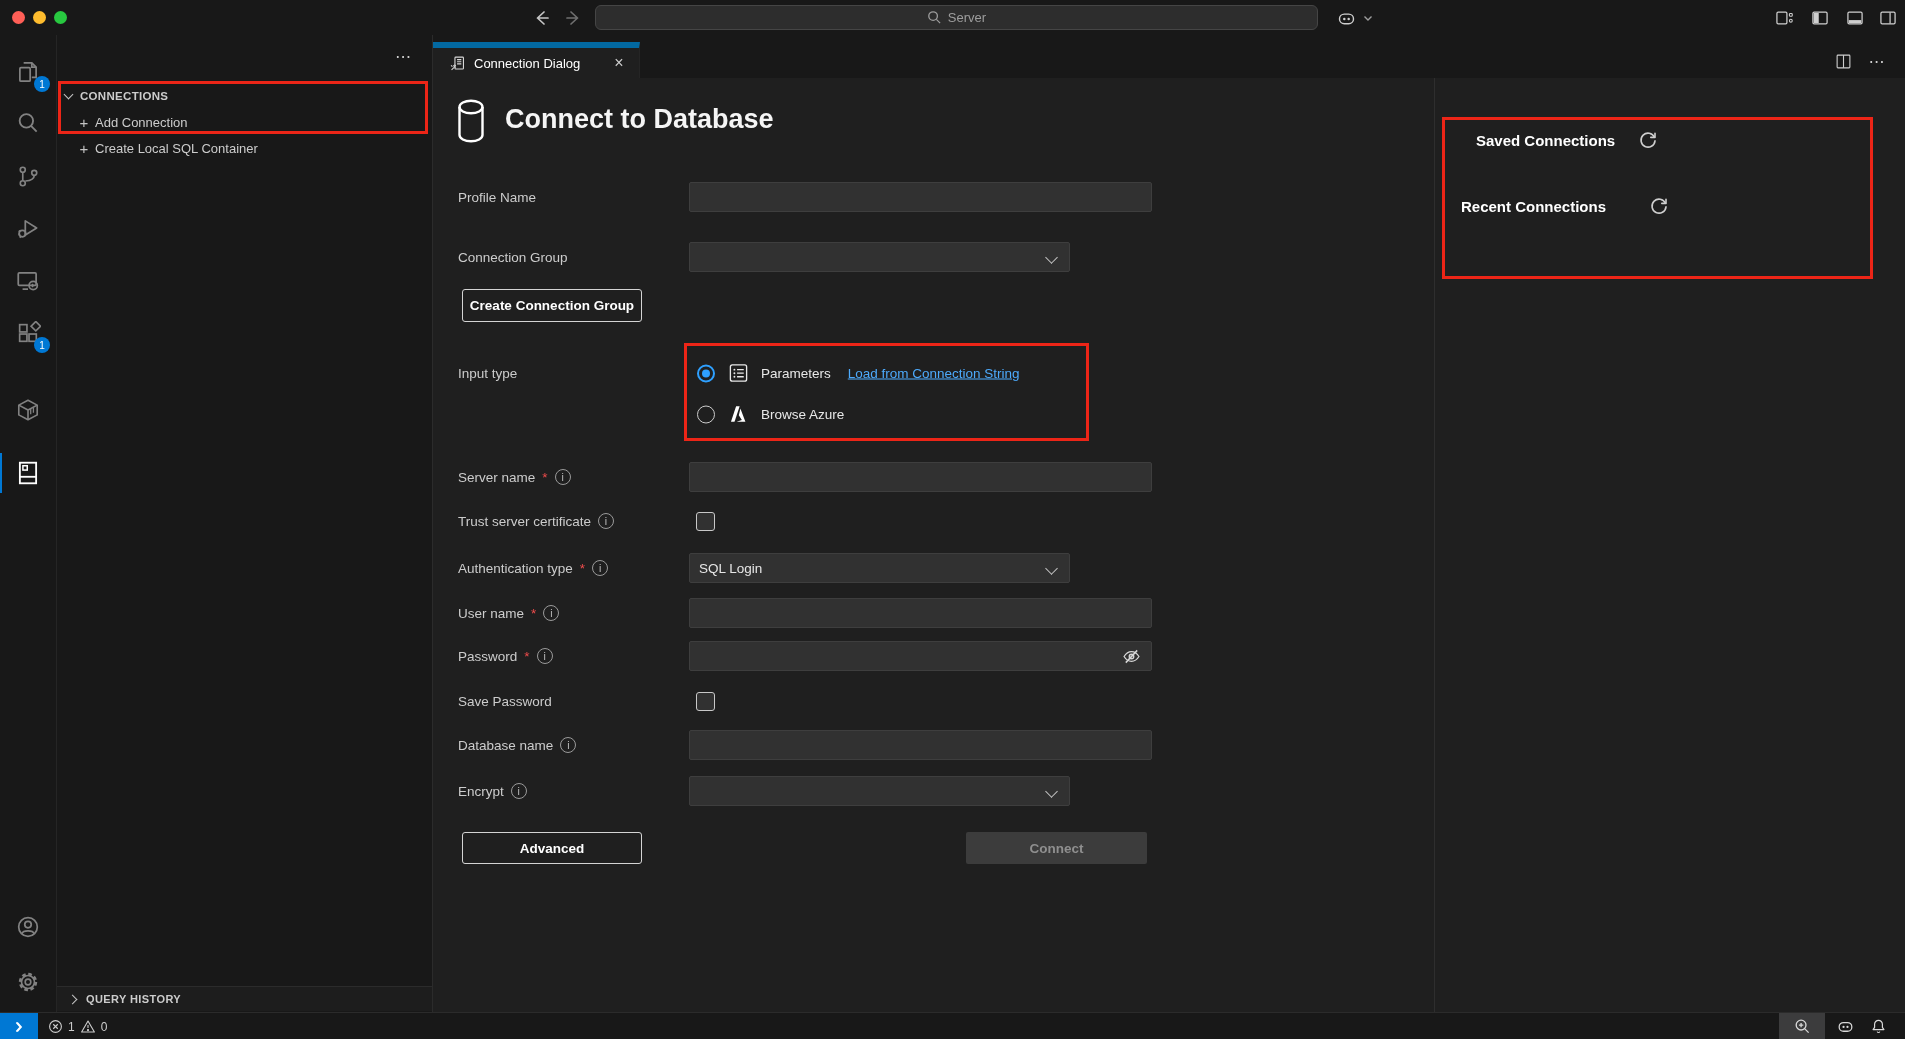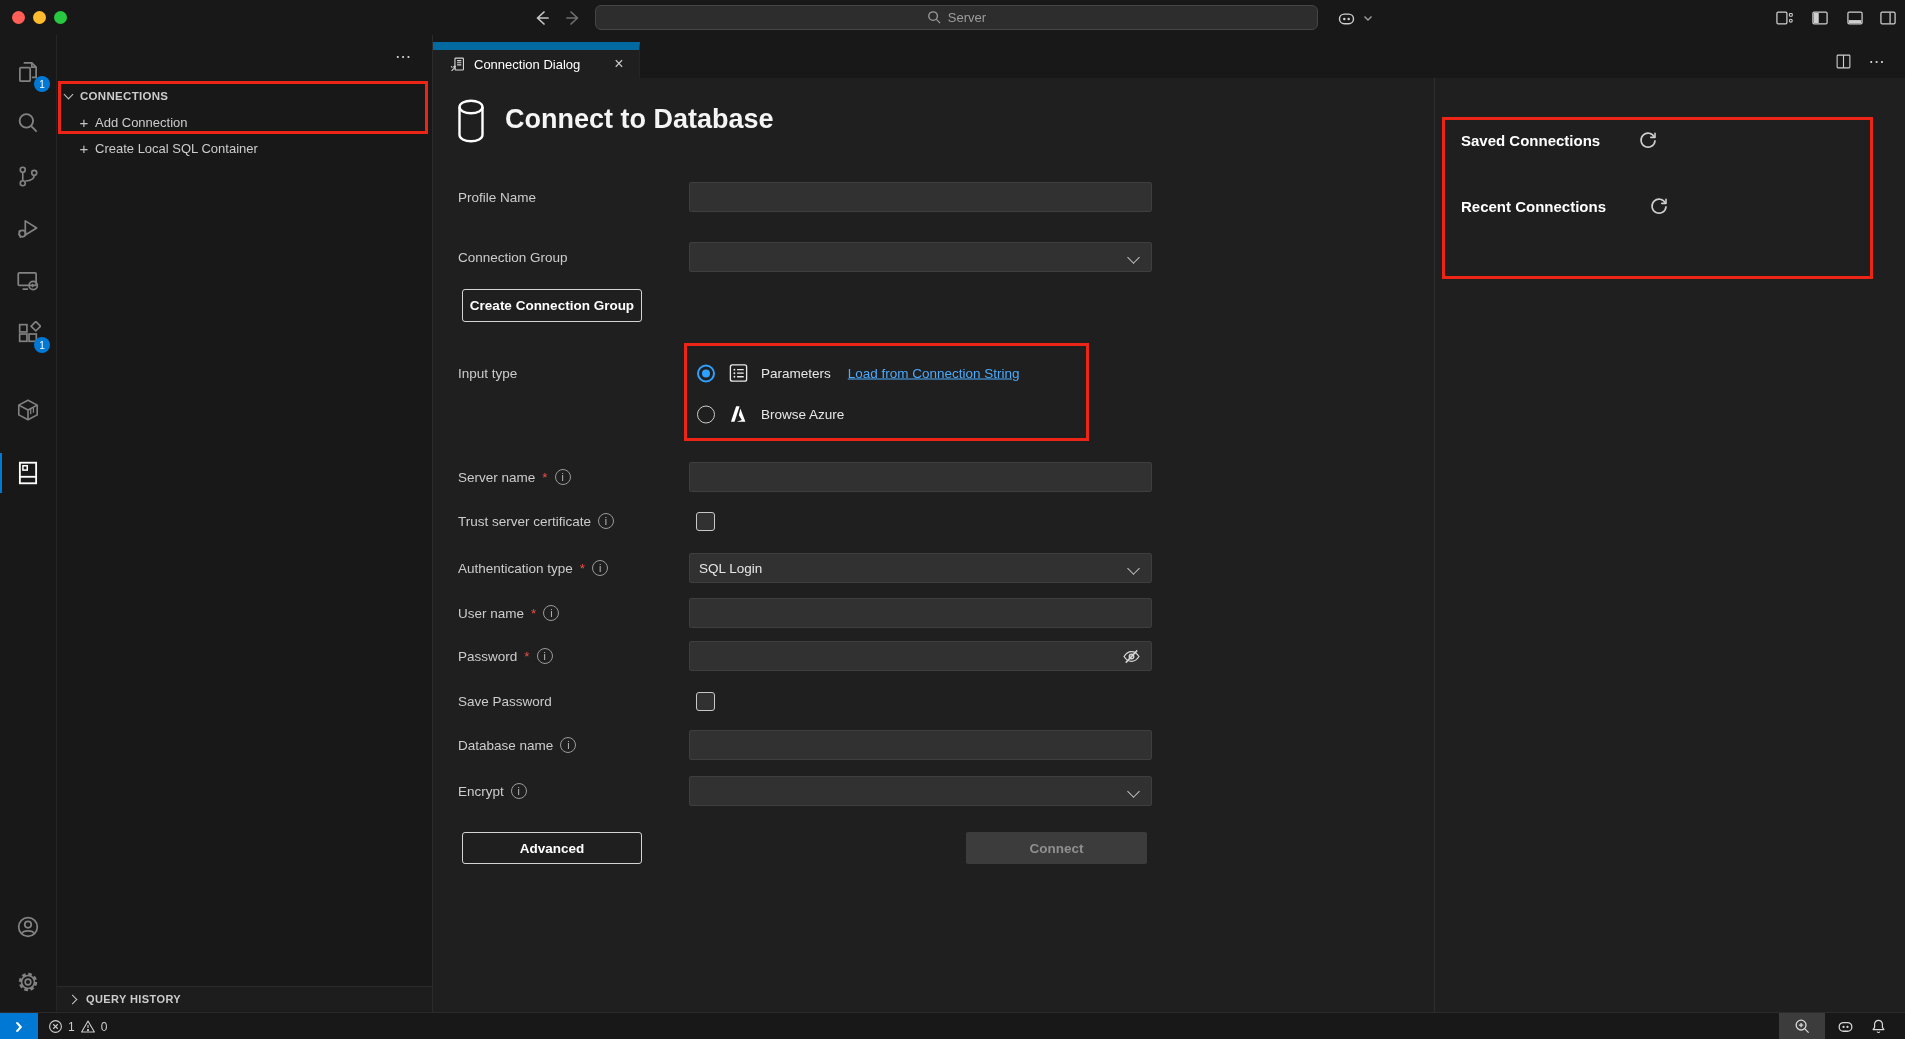--- a/index.html
+++ b/index.html
@@ -34,37 +34,37 @@
   .tw.down { transform:rotate(45deg); margin-top:-4px; }
   .tw.right { transform:rotate(-45deg); }
   .plus { color:#c5c5c5; font-size:15px; width:14px; text-align:center; }
   #query-history { position:absolute; left:0; top:951px; width:100%; height:25px; background:#1d1d1d;
     border-top:1px solid #2b2b2b; display:flex; align-items:center; color:#cccccc; font-size:11px; font-weight:bold; letter-spacing:.4px; }
 
   
   #editor { position:absolute; left:433px; top:35px; width:1472px; height:977px; background:#181818; }
   #tabbar { position:absolute; left:0; top:0; width:100%; height:43px; }
   #tab { position:absolute; left:0; top:7px; width:207px; height:36px; background:#1f1f1f;
-    border-top:8px solid #0369a1; border-right:1px solid #252525; display:flex; align-items:center; color:#ffffff; font-size:13px; }
+    border-top:6px solid #0369a1; border-right:1px solid #252525; display:flex; align-items:center; color:#ffffff; font-size:13px; }
   #tab-close { margin-left:auto; margin-right:10px; color:#cccccc; font-size:16px; width:20px; height:20px;
     display:flex; align-items:center; justify-content:center; border-radius:4px; }
   #tab-close::before { content:"×"; }
   .ed-action { position:absolute; top:14px; width:24px; height:24px; display:flex; align-items:center; justify-content:center; color:#cfcfcf; }
 
   #webview { position:absolute; left:0; top:43px; width:1472px; height:934px; background:#1f1f1f; }
 
   .lblrow { position:absolute; left:25px; transform:translateY(-50%); display:flex; align-items:center; gap:7px;
     color:#cccccc; font-size:13.5px; white-space:nowrap; }
   .req { color:#f14c4c; font-size:13.5px; }
   .info { width:16px; height:16px; border:1px solid #9a9a9a; border-radius:50%; color:#bdbdbd;
     font-size:10.5px; display:inline-flex; align-items:center; justify-content:center; }
   .info::before { content:"i"; }
   .inp { position:absolute; left:256px; width:463px; height:30px; background:#313131; border:1px solid #3e3e3e;
     border-radius:2px; color:#eeeeee; font-size:13.5px; padding:0 9px; outline:none; }
-  .sel { position:absolute; left:256px; width:463px; height:30px; background:#313131; border:1px solid #3e3e3e;
+  .sel { position:absolute; left:256px; width:381px; height:30px; background:#313131; border:1px solid #3e3e3e;
     border-radius:2px; color:#e6e6e6; font-size:13.5px; display:flex; align-items:center; padding:0 9px; }
   .sel::after { content:""; position:absolute; right:13px; top:10px; width:8px; height:8px;
     border-right:1.4px solid #c5c5c5; border-bottom:1.4px solid #c5c5c5; transform:rotate(45deg); }
   .cb { position:absolute; left:263px; width:19px; height:19px; background:#313131; border:1px solid #c8c8c8; border-radius:3px; }
   .btn2 { position:absolute; height:33px; background:transparent; border:1px solid #d4d4d4; border-radius:3px;
     color:#ffffff; font-weight:bold; font-size:13.5px; display:flex; align-items:center; justify-content:center; }
   .radiorow { position:absolute; left:264px; transform:translateY(-50%); display:flex; align-items:center; color:#e8e8e8; font-size:13.5px; }
   .radio { width:18px; height:18px; border-radius:50%; border:1px solid #cccccc; }
   .radio.on { border:2px solid #2ea0ff; position:relative; }
   .radio.on::after { content:""; position:absolute; left:3px; top:3px; width:8px; height:8px; border-radius:50%; background:#2ea0ff; }
@@ -386,21 +386,21 @@
         <span class="info"></span>
     </div>
     <div class="sel" style="top:698px;">
         <span></span>
       </div>
 
     <div class="btn2" style="left:29px; top:754px; width:180px; height:32px;">Advanced</div>
     <div class="abs" style="left:533px; top:754px; width:181px; height:32px; background:#3c3c3c; border-radius:2px; color:#8f8f8f; font-weight:bold; font-size:13.5px; display:flex; align-items:center; justify-content:center;">Connect</div>
 
     <div id="right-panel">
-      <div class="rp-header" style="top:62px;">Saved Connections</div>
+      <div class="rp-header" style="top:62px;margin-left:15px;">Saved Connections</div>
       <span class="rp-refresh" style="left:203px; top:62px;">
         <svg width="20" height="20" viewBox="0 0 20 20" fill="none" stroke="#cfcfcf" stroke-width="1.6">
             <path d="M16.4 7.2 a7 7 0 1 0 0.6 3.6" stroke-linecap="round"></path>
             <path d="M17 3.2 v4.2 h-4.2" stroke-linecap="round" stroke-linejoin="round"></path>
           </svg>
       </span>
       <div class="rp-header" style="top:128px;">Recent Connections</div>
       <span class="rp-refresh" style="left:214px; top:128px;">
         <svg width="20" height="20" viewBox="0 0 20 20" fill="none" stroke="#cfcfcf" stroke-width="1.6">
             <path d="M16.4 7.2 a7 7 0 1 0 0.6 3.6" stroke-linecap="round"></path>

